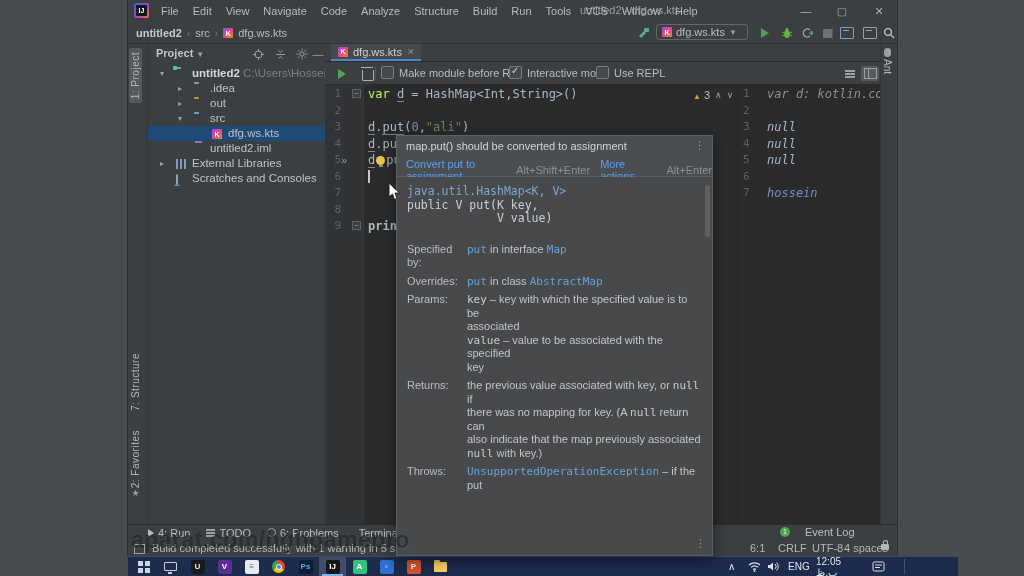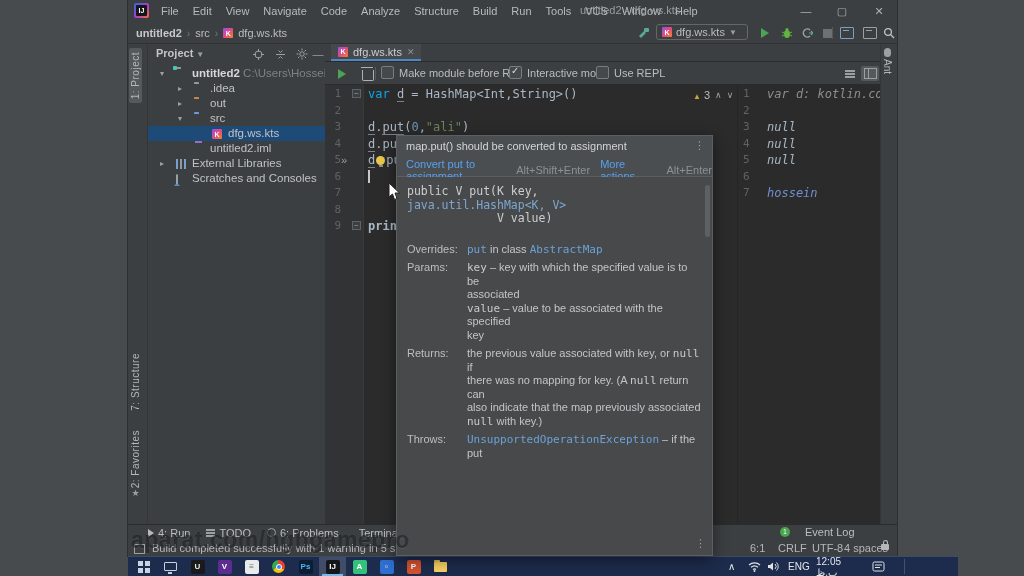--- a/index.html
+++ b/index.html
@@ -90,21 +90,21 @@
   .cbgrp{position:absolute;top:4px;display:flex;align-items:center;gap:5px;}
   .cbox{width:11px;height:11px;border:1px solid #7a7d7f;background:#45494b;border-radius:2px;position:relative;}
   .cbox.on::after{content:"✓";position:absolute;left:1px;top:-2px;color:#d8dadc;font-size:10px;}
   .cblabel{color:#bbbdbf;}
 
   
   .editor{position:absolute;left:197px;top:85px;width:412px;height:439px;background:#2b2b2b;}
   .gutter{position:absolute;left:0;top:0;width:39px;height:100%;background:#313335;border-right:1px solid #37393b;box-sizing:border-box;}
   .gnum{position:absolute;left:0;width:16px;text-align:right;color:#606366;font-size:11px;font-family:"DejaVu Sans Mono",monospace;height:16.5px;line-height:16.5px;}
   .crow{position:absolute;left:43px;height:16.5px;line-height:16.5px;font-family:"DejaVu Sans Mono",monospace;font-size:12px;color:#a9b7c6;white-space:pre;}
-  .kw{color:#0ea5e9;}
+  .kw{color:#bef264;}
   .num{color:#6897bb;}
   .str{color:#6a8759;}
   .und{border-bottom:1px solid #77828e;}
   .b{font-weight:bold;}
   .caret{display:inline-block;width:1.5px;height:13px;background:#c8c8c8;vertical-align:-2px;}
   .bulb{display:inline-block;width:9px;height:9px;background:#e8c64a;border-radius:50%;position:relative;margin:0 1px -1px 1px;}
   .bulb::after{content:"";position:absolute;left:2.5px;bottom:-2px;width:4px;height:2px;background:#8a8d8f;}
   .foldbox{position:absolute;left:27px;width:9px;height:9px;border:1px solid #5f6365;background:#3c3f41;color:#9da0a2;
            font-size:8px;line-height:7px;text-align:center;box-sizing:border-box;}
   .chev2{position:absolute;left:16px;color:#9da0a2;font-size:11px;height:16.5px;line-height:16.5px;}
@@ -493,24 +493,30 @@
         <div class="hint-title">map.put() should be converted to assignment</div>
         <div class="hint-dots">⋮</div>
         <div class="hint-actions">
           <span class="lnk">Convert put to assignment</span>
           <span class="shortcut">Alt+Shift+Enter</span>
           <span class="lnk">More actions...</span>
           <span class="shortcut">Alt+Enter</span>
         </div>
       </div>
       <div class="doc">
+        <div class="dochead dh-type">java.util.HashMap&lt;K, V&gt;</div>
         <div class="dochead dh-sig">public V put(K key,</div>
-        <div class="dochead dh-type">java.util.HashMap&lt;K, V&gt;</div>
         <div class="dochead dh-sig">             V value)</div>
         <div id="docsections">
+            <div class="dsec">
+              <div class="dlabel">Specified by:</div>
+              <div class="dlines">
+                <div><span class="cl">put</span><span> in interface </span><span class="cl">Map</span></div>
+              </div>
+            </div>
             <div class="dsec">
               <div class="dlabel">Overrides:</div>
               <div class="dlines">
                 <div><span class="cl">put</span><span> in class </span><span class="cl">AbstractMap</span></div>
               </div>
             </div>
             <div class="dsec">
               <div class="dlabel">Params:</div>
               <div class="dlines">
                 <div><span class="cm">key</span><span> – key with which the specified value is to be</span></div>

